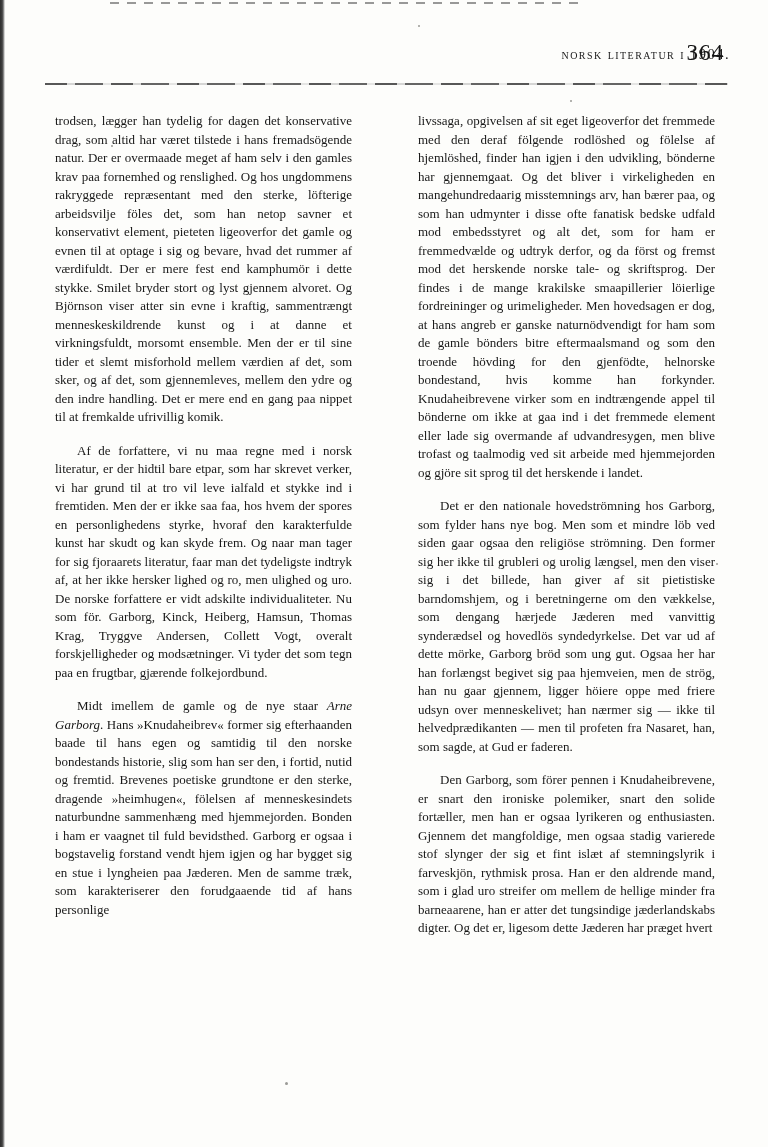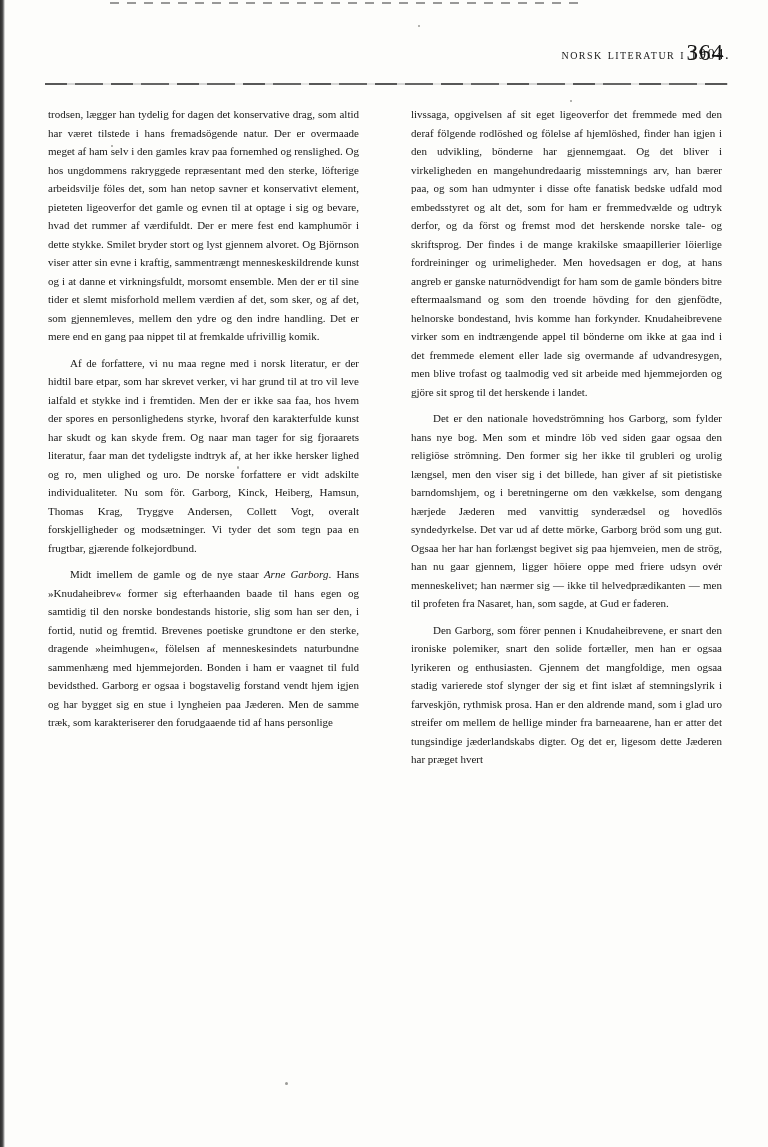--- a/index.html
+++ b/index.html
@@ -85,22 +85,22 @@
     top: 97px;
     left: 40px;
     width: 690px;
     display: flex;
     gap: 36px;
   }
   .col {
     width: 327px;
   }
   p.para {
-    margin: 8px;
-    font-size: 11px;
+    margin: 15px;
+    font-size: 13px;
     line-height: 18.5px;
     text-align: justify;
     text-justify: inter-word;
     hyphens: manual;
     text-indent: 0;
     color: #171717;
     font-family: Liberation Serif, serif;
   }
   p.para + p.para {
     text-indent: 22px;

